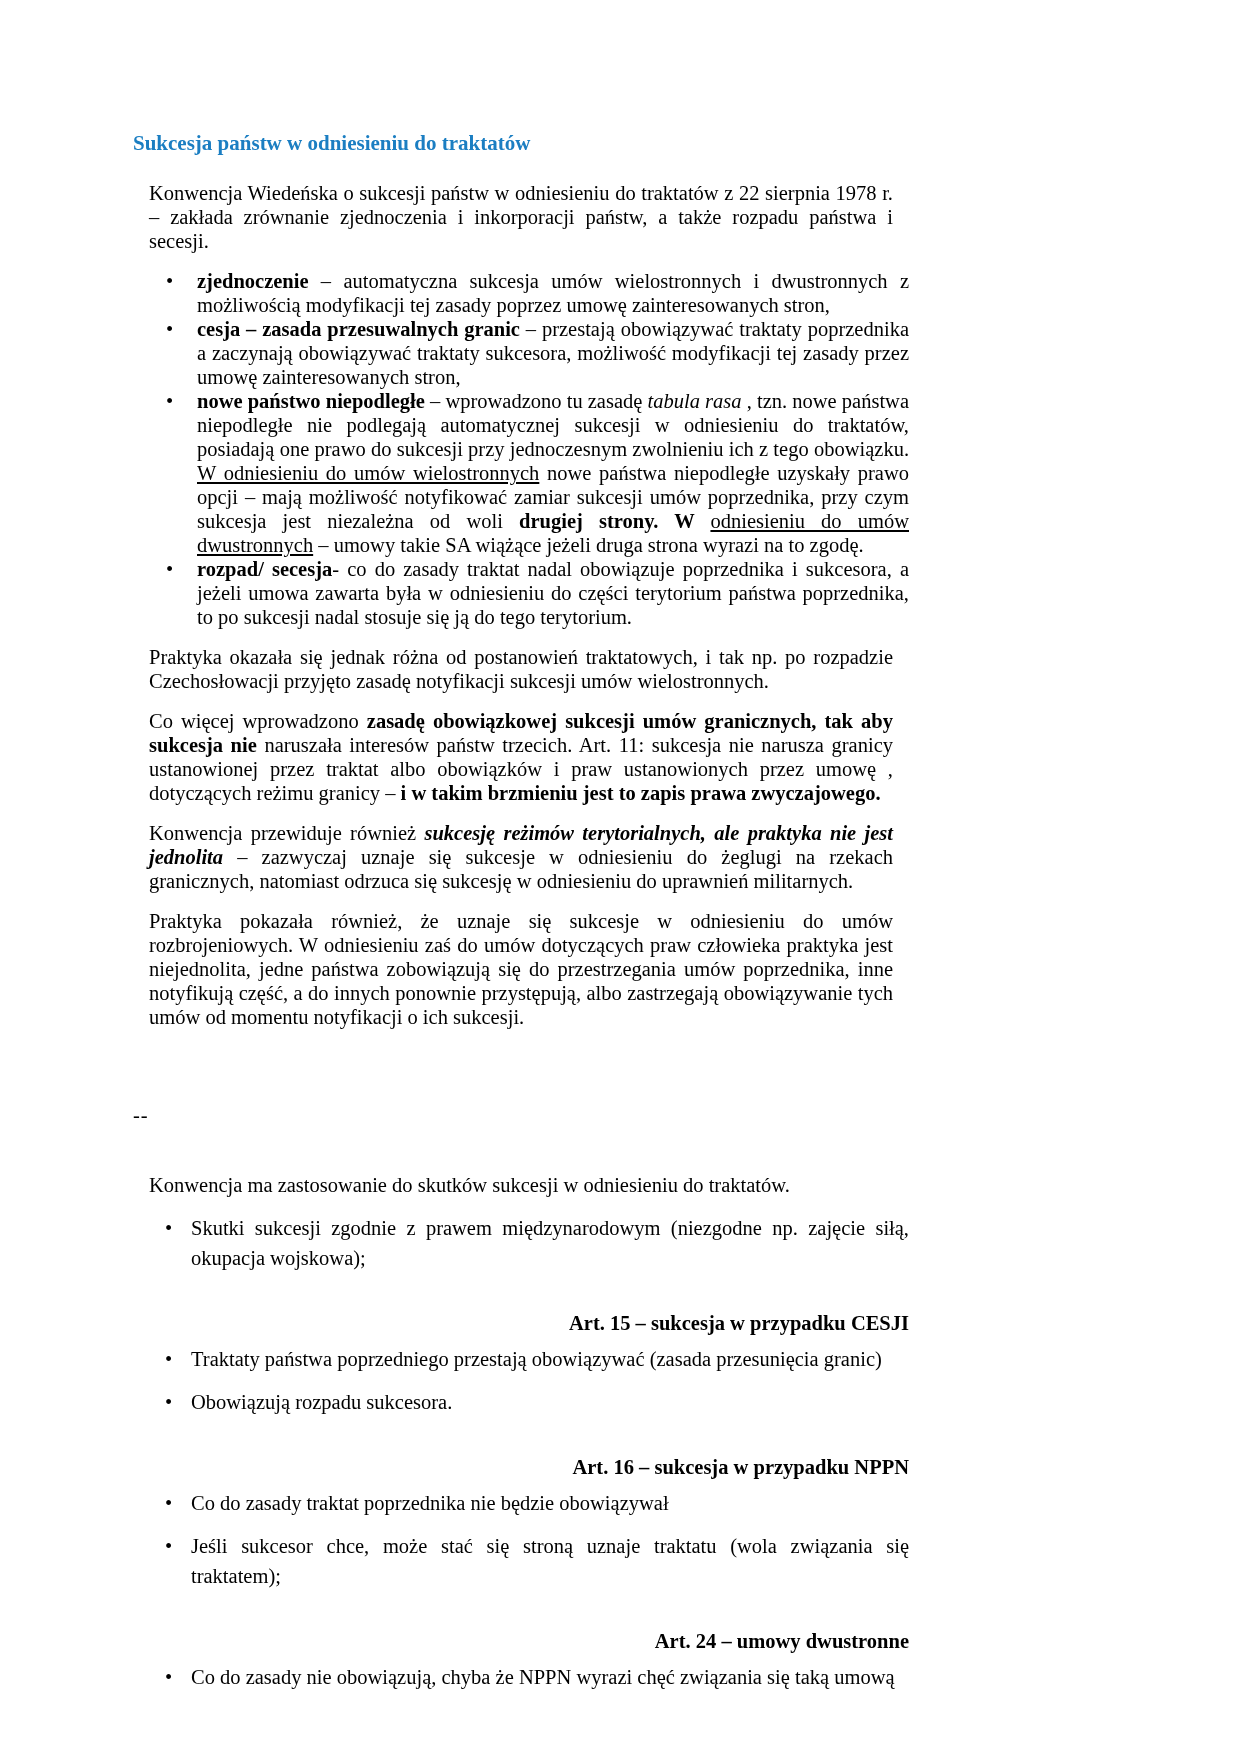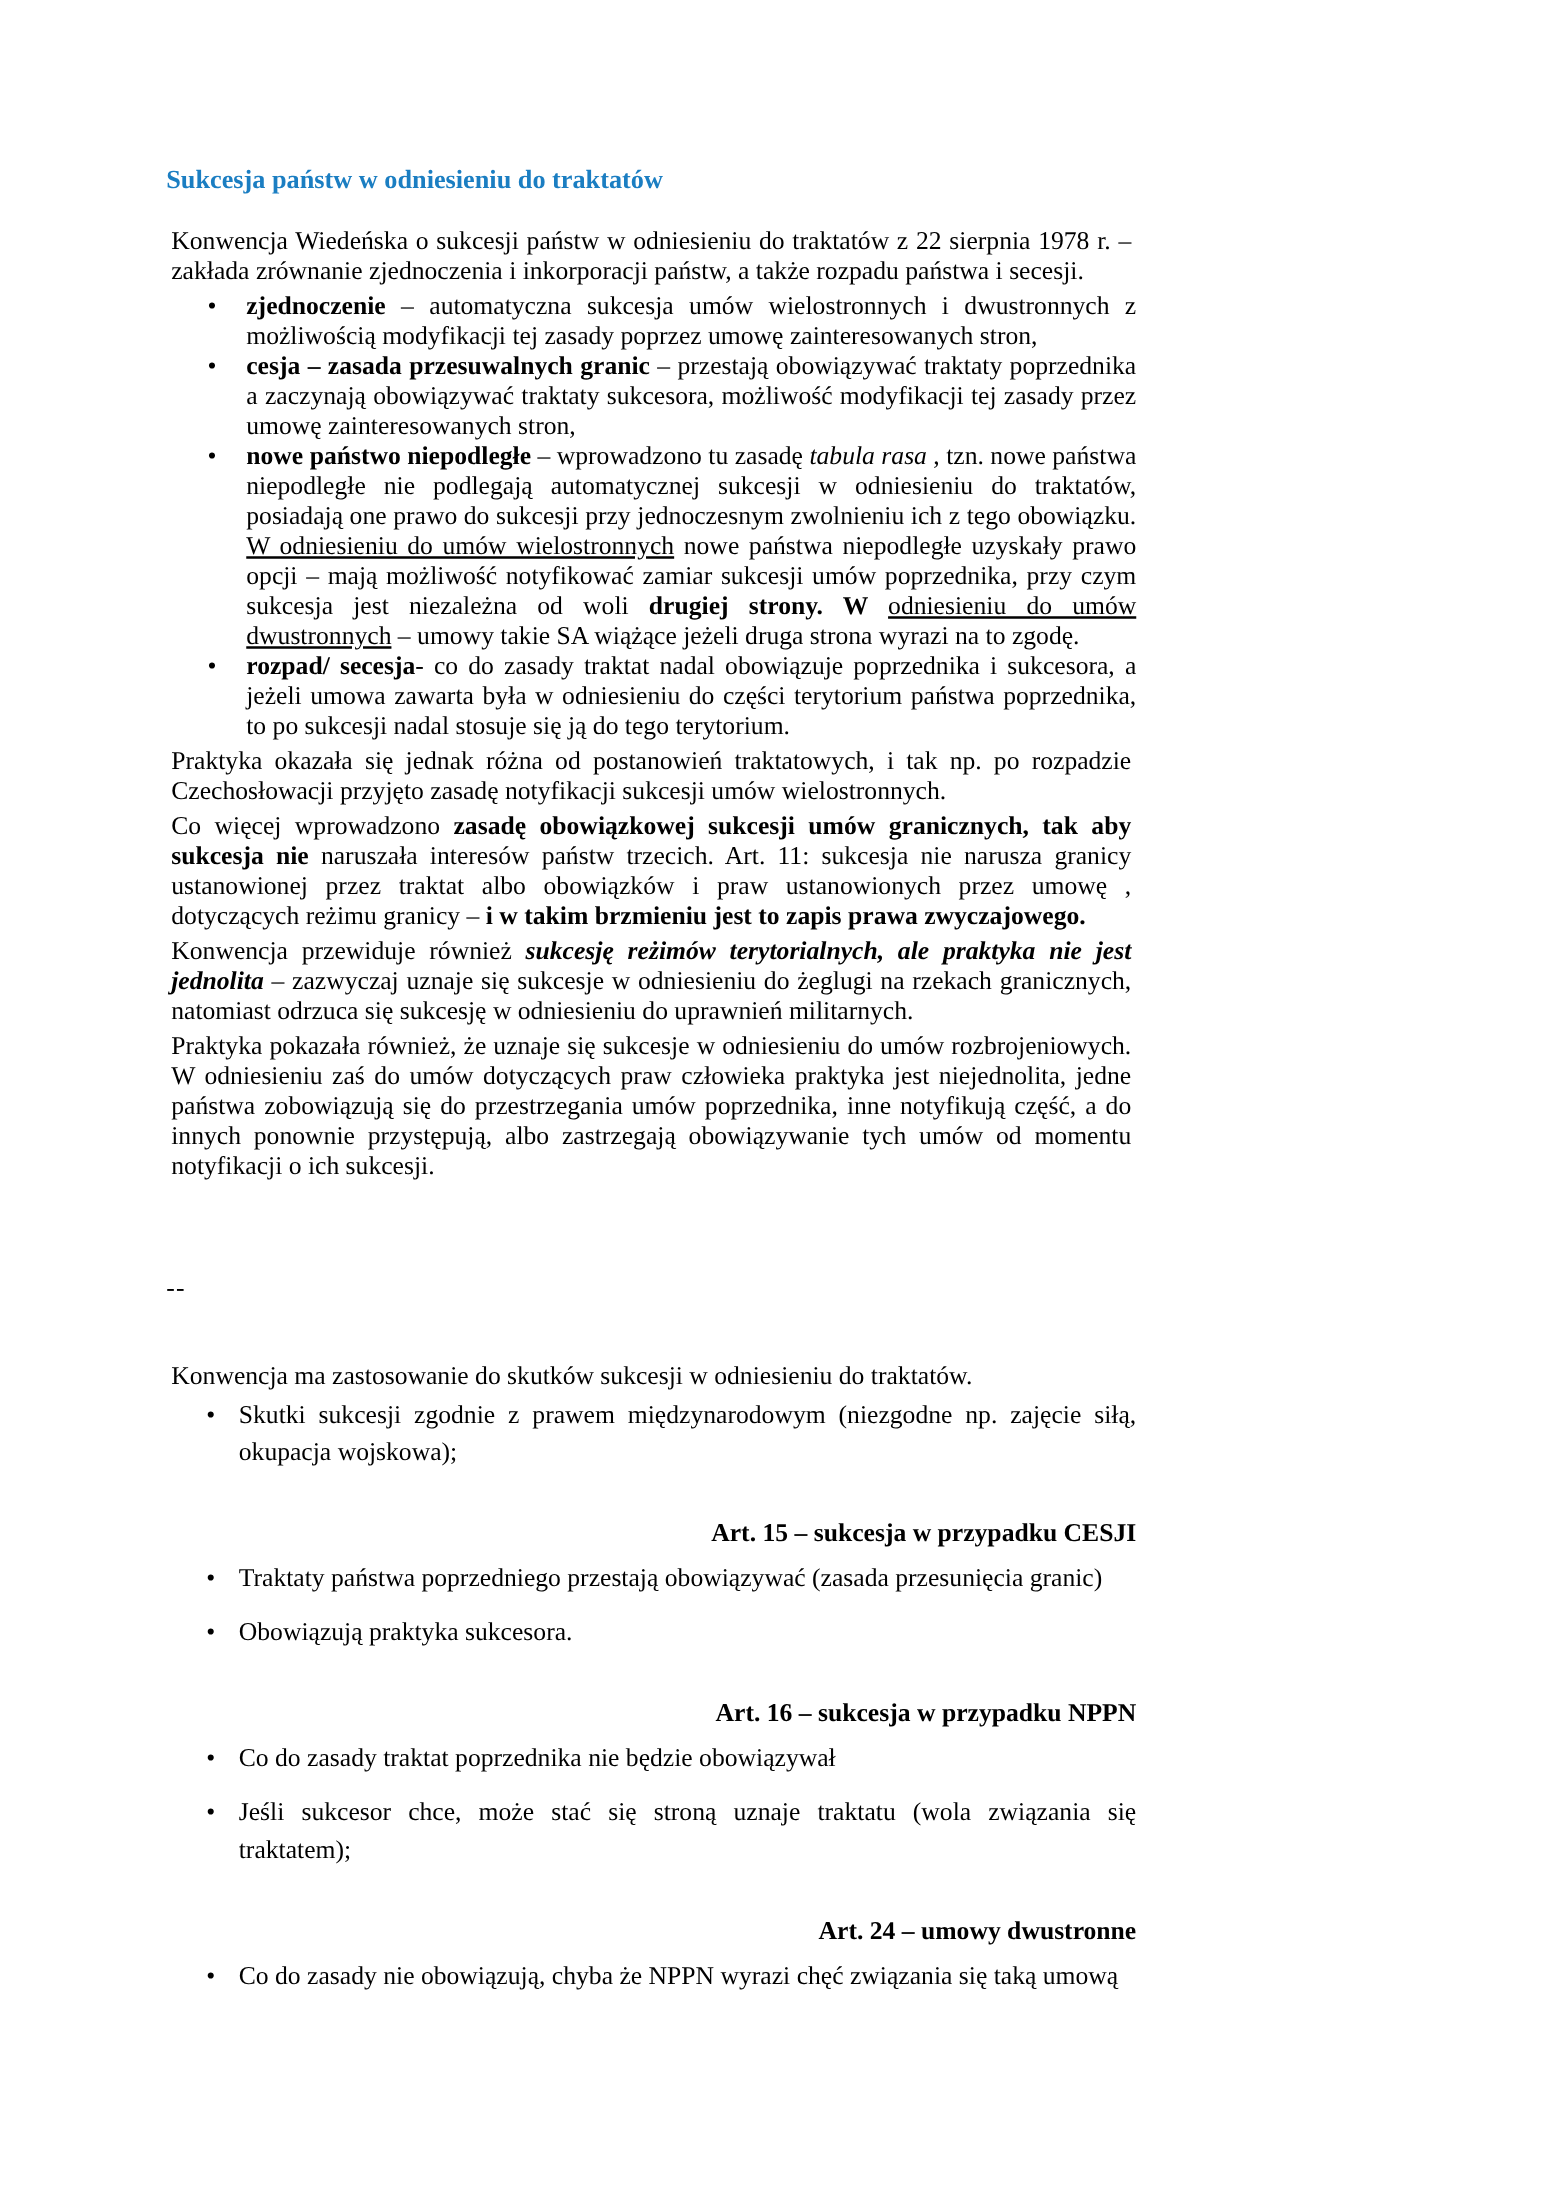--- a/index.html
+++ b/index.html
@@ -26,21 +26,21 @@
     line-height: 24px;
     font-weight: bold;
     margin: 0 0 26px 0;
     text-align: left;
   }
   #doc-body {
     font-size: 20.5px;
     line-height: 24px;
   }
   #doc-body p {
-    margin: 4px;
+    margin: 16px;
     text-align: justify;
   }
   #doc-body p.heading {
     font-weight: bold;
     text-align: right;
     margin: 38px 0 9px 0;
   }
   #doc-body p.separator {
     text-align: left;
     margin: 74px 0 46px 0;
@@ -90,21 +90,21 @@
       <p class="paragraph"><span>Konwencja przewiduje również </span><span style="font-weight: bold; font-style: italic;">sukcesję reżimów terytorialnych, ale praktyka nie jest jednolita</span><span> – zazwyczaj uznaje się sukcesje w odniesieniu do żeglugi na rzekach granicznych, natomiast odrzuca się sukcesję w odniesieniu do uprawnień militarnych.</span></p>
       <p class="paragraph"><span>Praktyka pokazała również, że uznaje się sukcesje w odniesieniu do umów rozbrojeniowych. W odniesieniu zaś do umów dotyczących praw człowieka praktyka jest niejednolita, jedne państwa zobowiązują się do przestrzegania umów poprzednika, inne notyfikują część, a do innych ponownie przystępują, albo zastrzegają obowiązywanie tych umów od momentu notyfikacji o ich sukcesji.</span></p>
       <p class="separator"><span>--</span></p>
       <p class="paragraph"><span>Konwencja ma zastosowanie do skutków sukcesji w odniesieniu do traktatów.</span></p>
       <ul class="bullets">
         <li><span>Skutki sukcesji zgodnie z prawem międzynarodowym (niezgodne np. zajęcie siłą, okupacja wojskowa);</span></li>
       </ul>
       <p class="heading"><span>Art. 15 – sukcesja w przypadku CESJI</span></p>
       <ul class="bullets">
         <li><span>Traktaty państwa poprzedniego przestają obowiązywać (zasada przesunięcia granic)</span></li>
-        <li><span>Obowiązują praktyka sukcesora.</span></li>
+        <li><span>Obowiązują rozpadu sukcesora.</span></li>
       </ul>
       <p class="heading"><span>Art. 16 – sukcesja w przypadku NPPN</span></p>
       <ul class="bullets">
         <li><span>Co do zasady traktat poprzednika nie będzie obowiązywał</span></li>
         <li><span>Jeśli sukcesor chce, może stać się stroną uznaje traktatu (wola związania się traktatem);</span></li>
       </ul>
       <p class="heading"><span>Art. 24 – umowy dwustronne</span></p>
       <ul class="bullets">
         <li><span>Co do zasady nie obowiązują, chyba że NPPN wyrazi chęć związania się taką umową</span></li>
       </ul>

